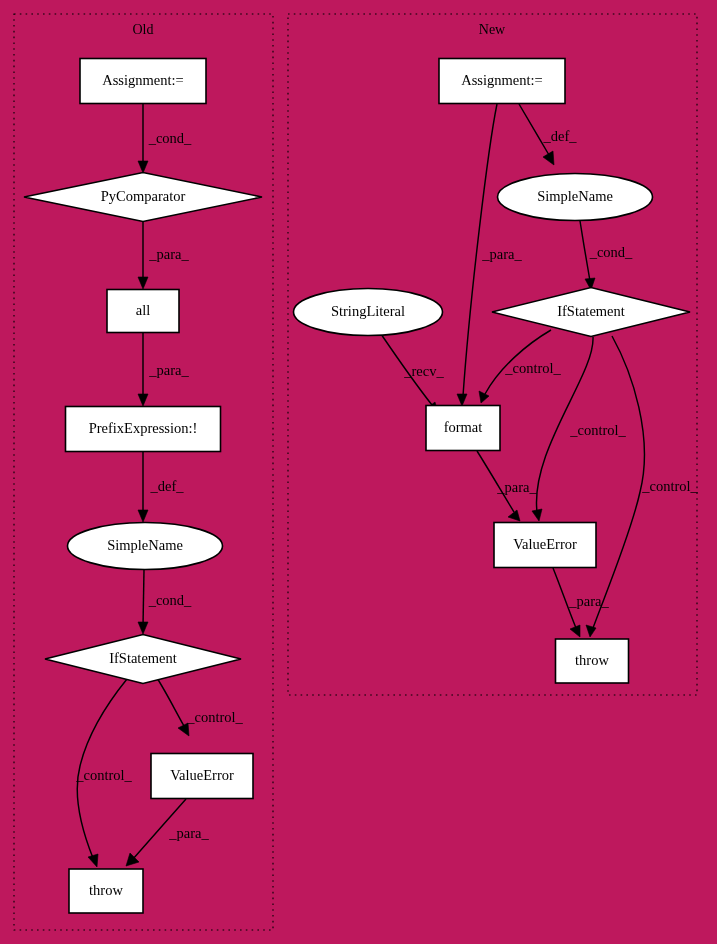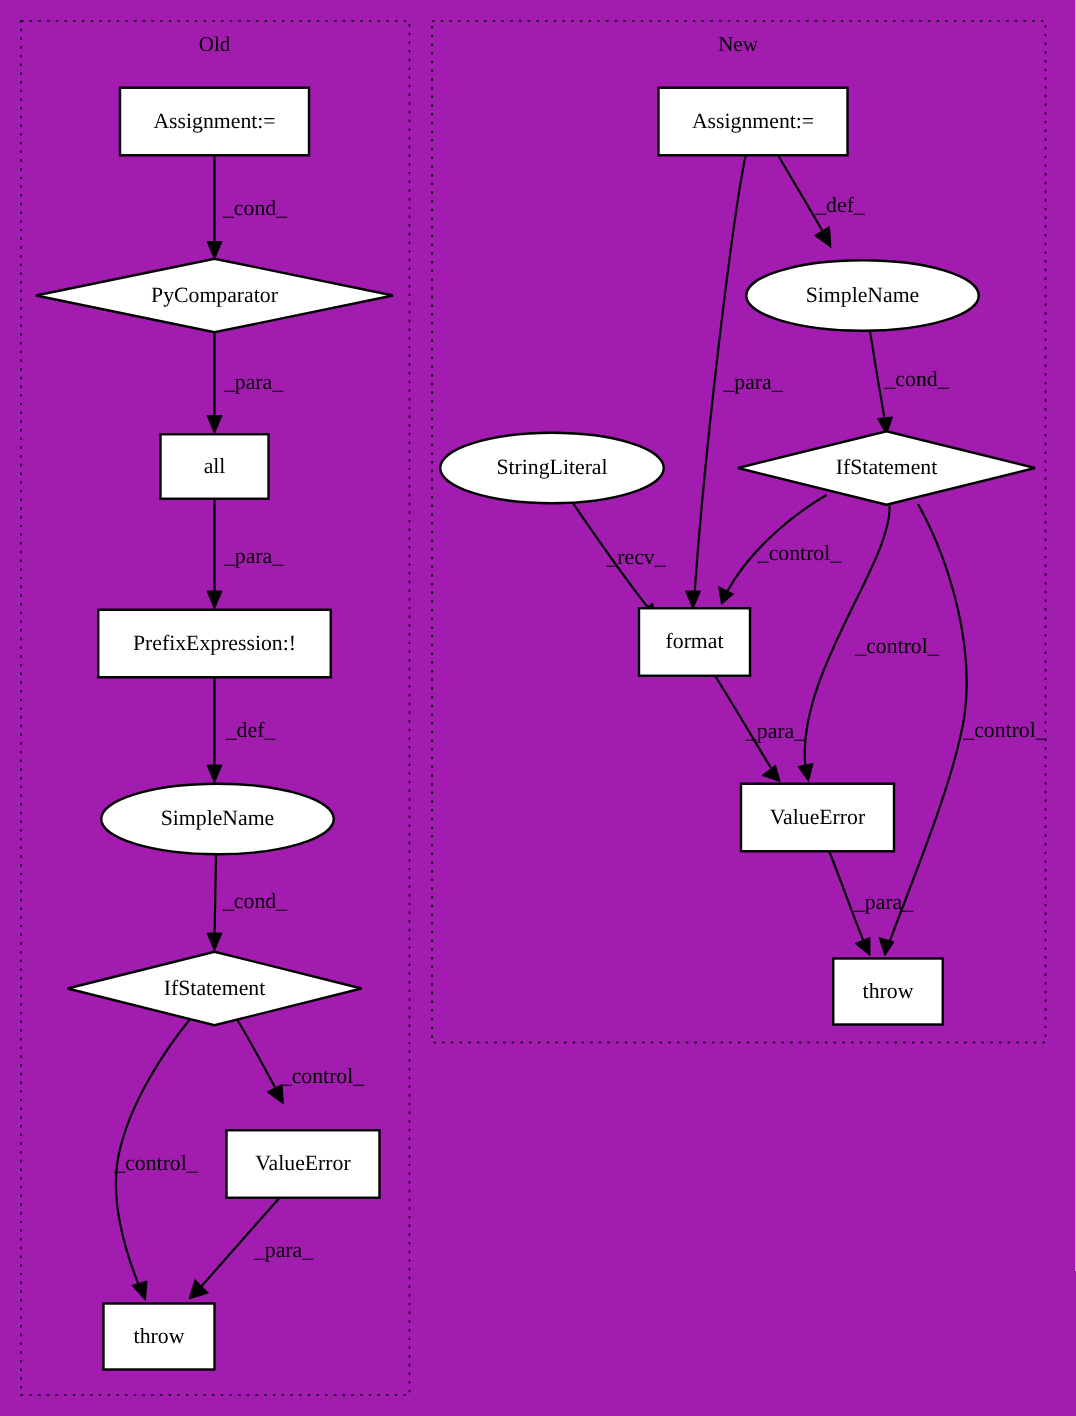--- a/index.html
+++ b/index.html
@@ -4,21 +4,21 @@
 <style>
   html, body {
     margin: 0;
     padding: 0;
     background: #ffffff;
   }
   #graph-root {
     position: relative;
     width: 717px;
     height: 944px;
-    background: #a21caf;
+    background: #be185d;
     font-family: "Liberation Serif", "DejaVu Serif", serif;
     overflow: hidden;
   }
   svg#graph-canvas {
     position: absolute;
     left: 0;
     top: 0;
     width: 717px;
     height: 944px;
     display: block;

